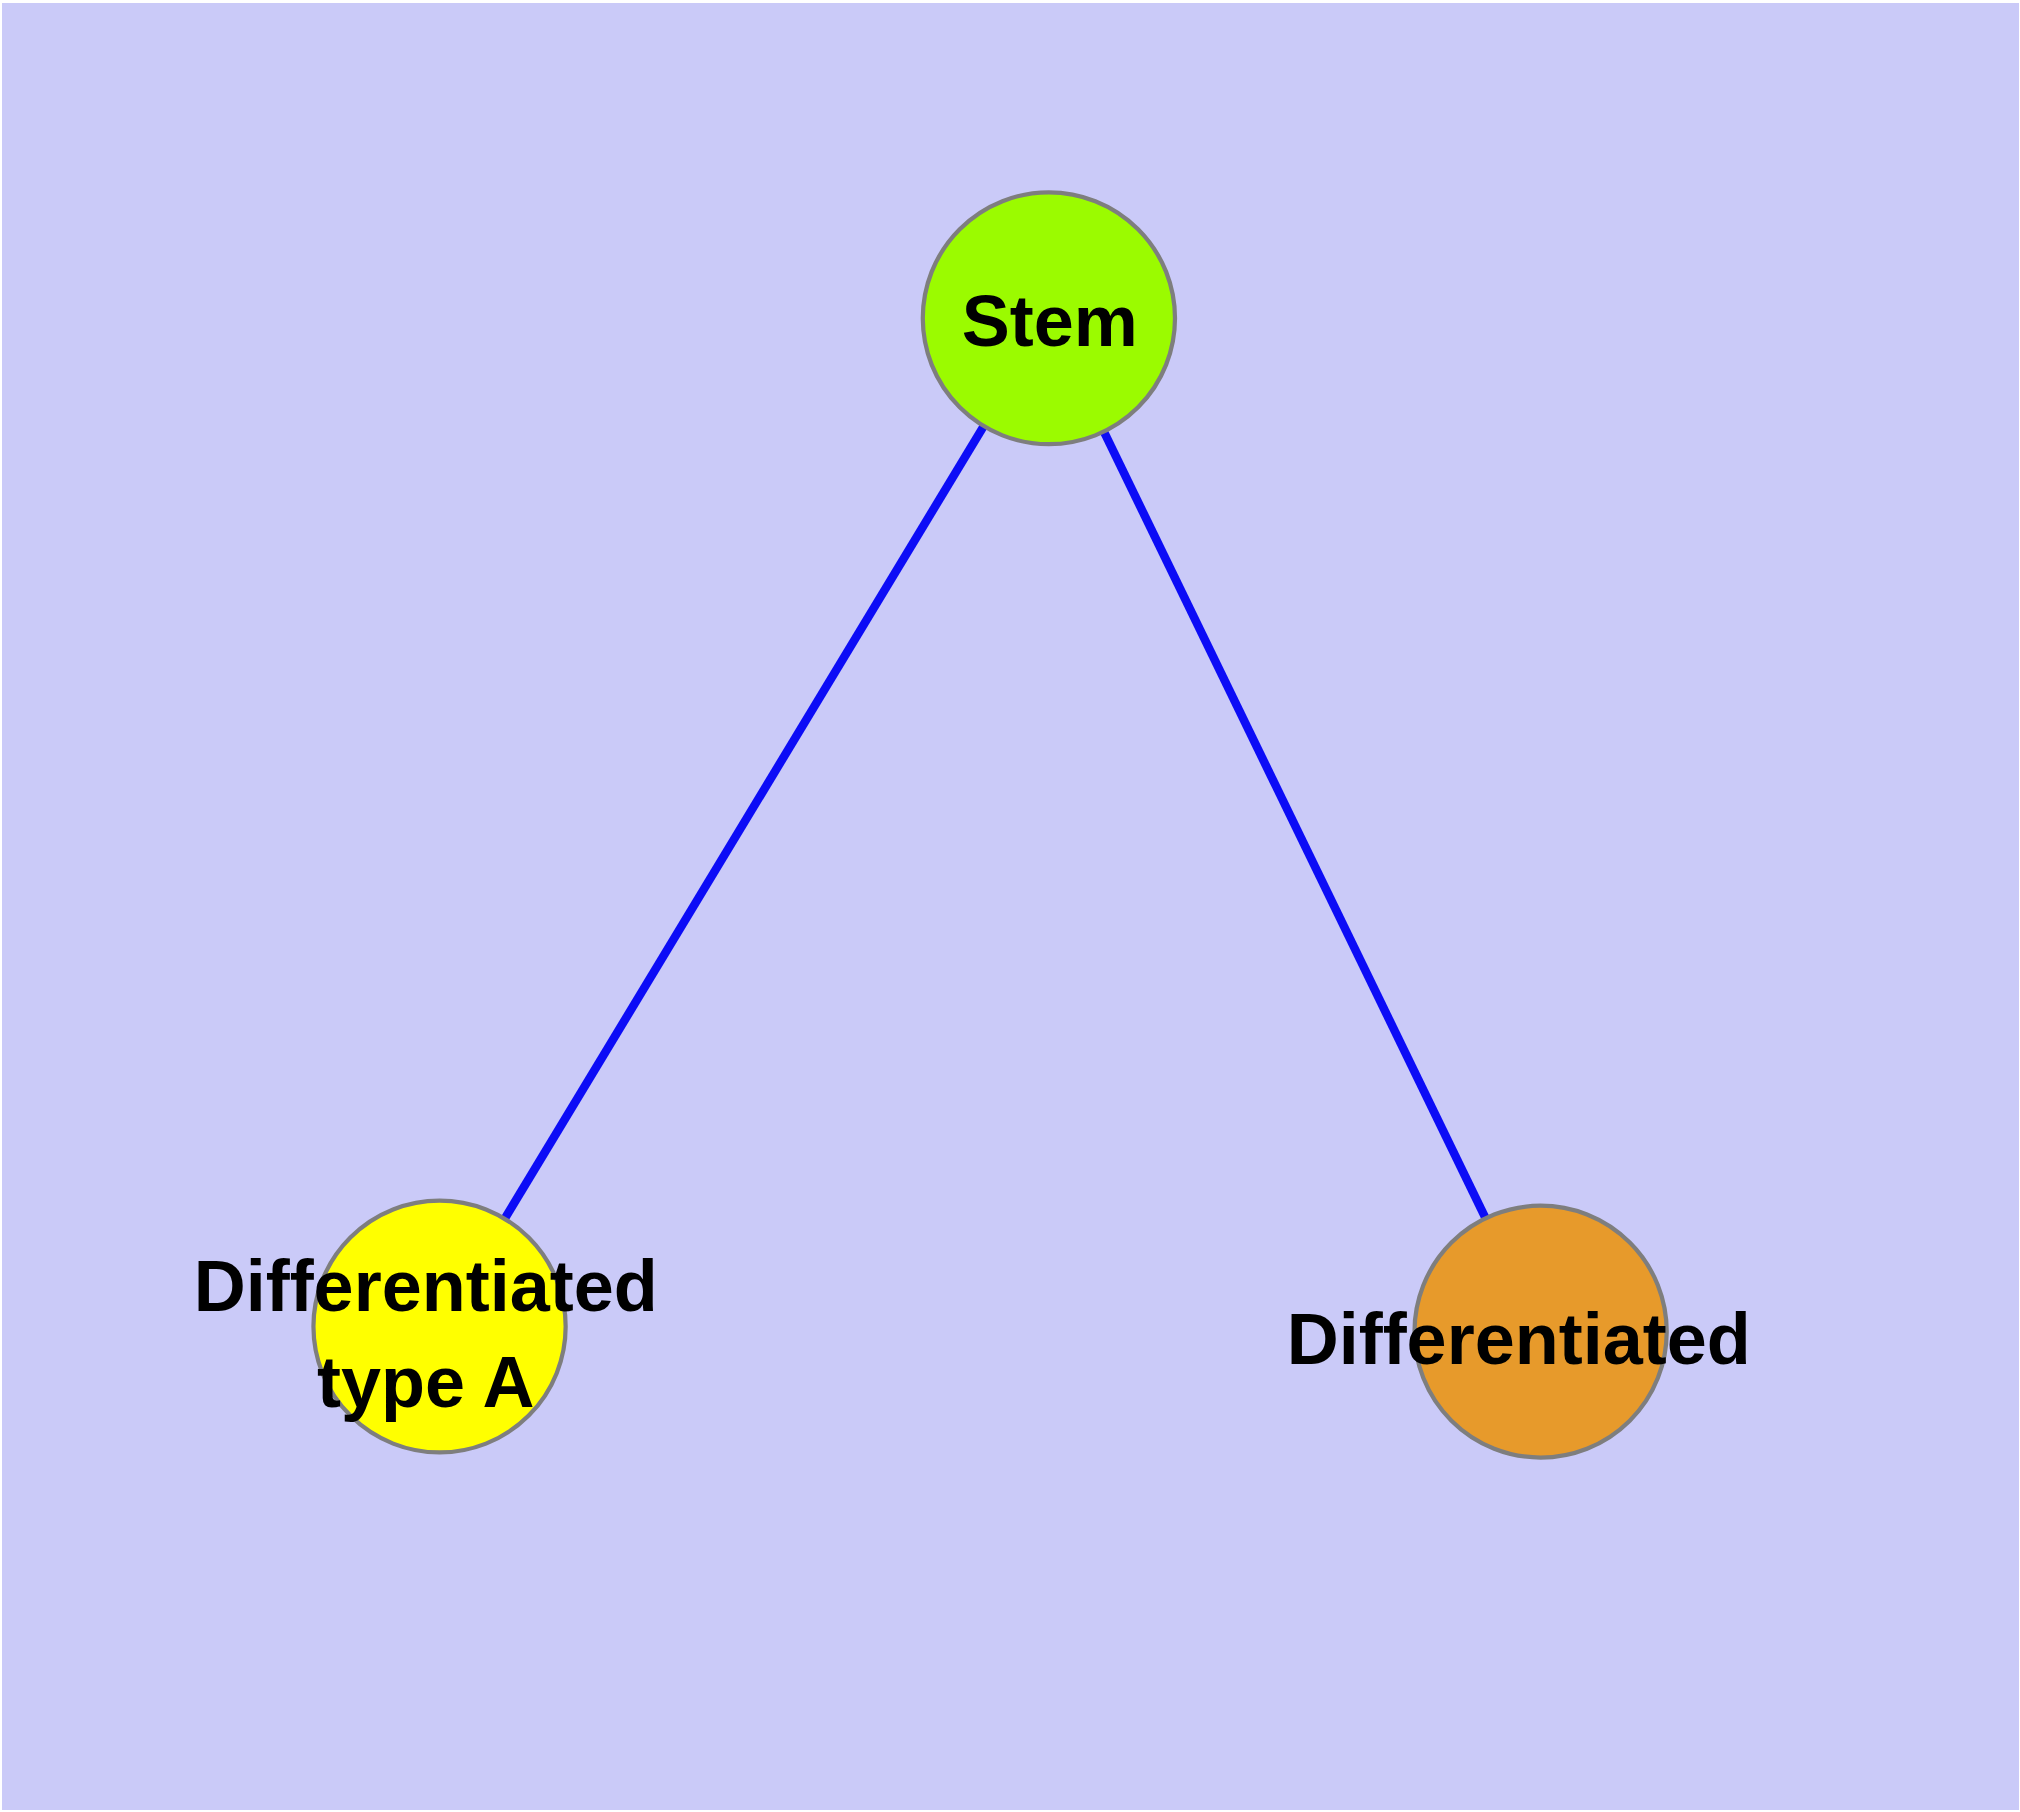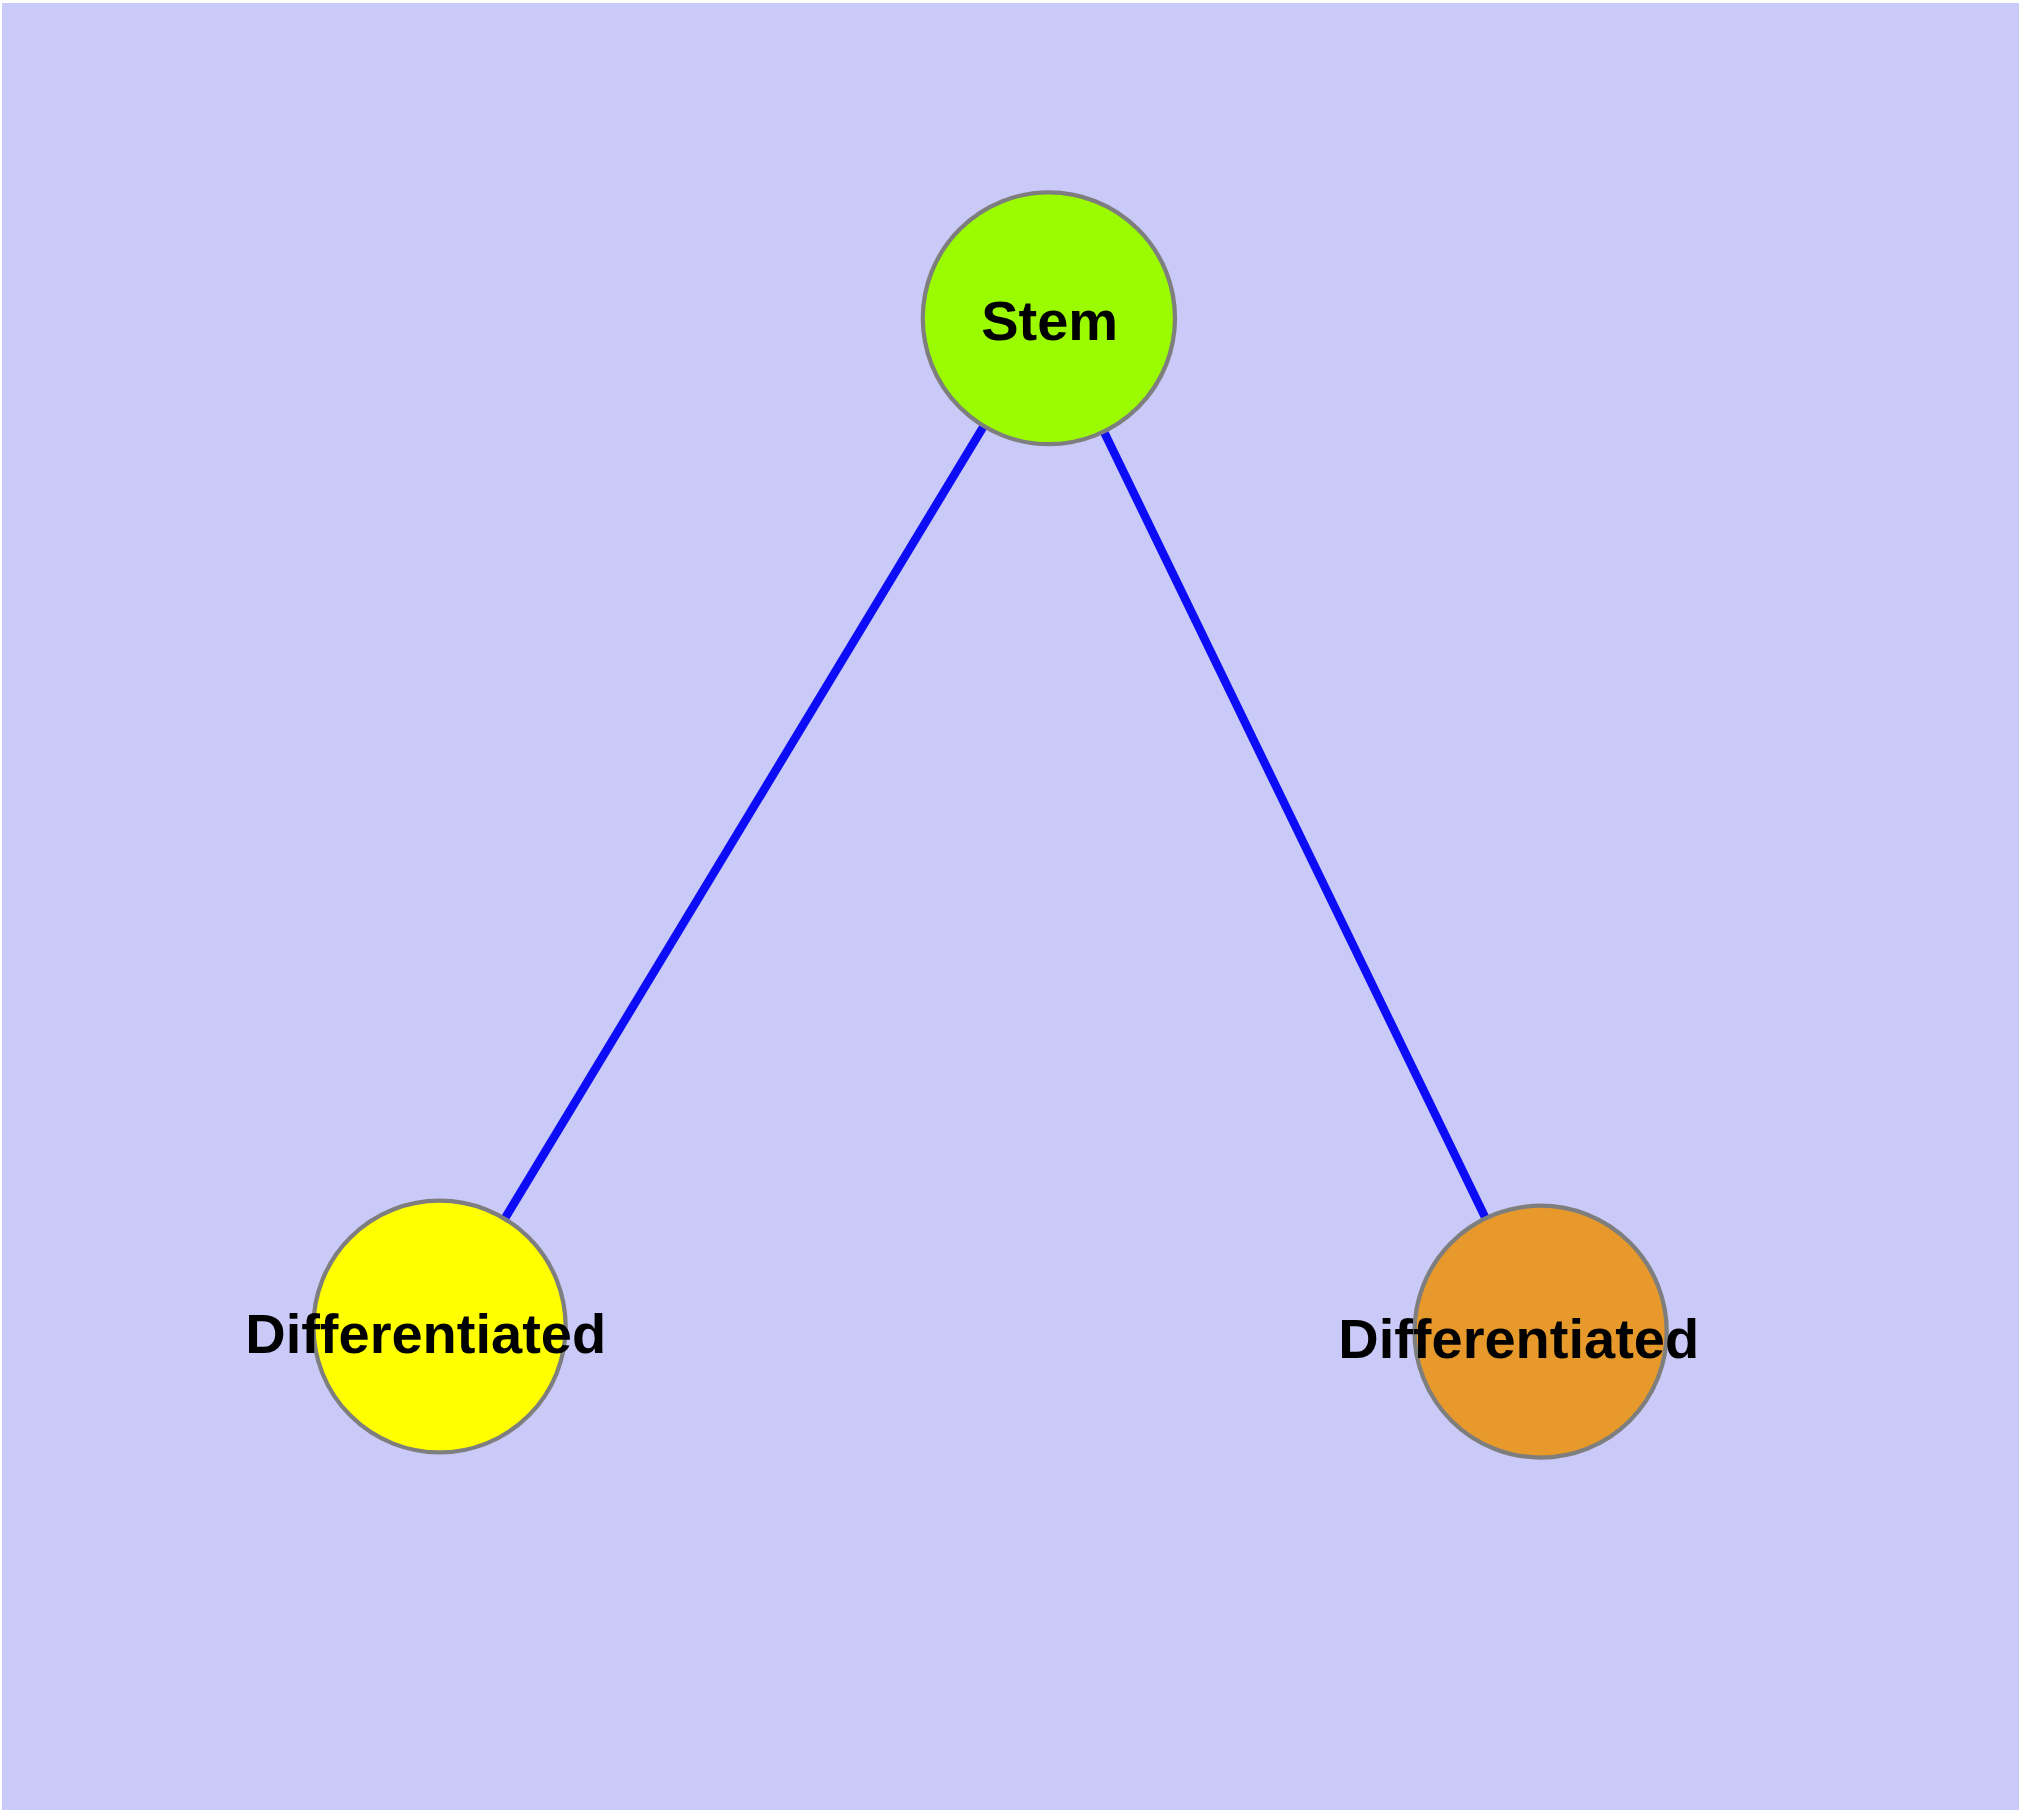--- a/index.html
+++ b/index.html
@@ -29,21 +29,21 @@
     left: 0;
     top: 0;
     width: 100%;
     height: 100%;
     display: block;
   }
   .node-label {
     position: absolute;
     transform: translate(-50%, -50%);
     font-weight: bold;
-    font-size: 56px;
+    font-size: 72px;
     line-height: 96px;
     color: #000000;
     text-align: center;
     white-space: nowrap;
     letter-spacing: 0;
   }
   .node-label .line {
     display: block;
   }
 </style>
@@ -62,20 +62,21 @@
       <circle cx="517" cy="1566" r="149" stroke="#7E7E7E" stroke-width="5" fill="#FFFF00"></circle>
       <circle cx="1818" cy="1572" r="149" stroke="#7E7E7E" stroke-width="5" fill="#E79A2B"></circle>
     </svg>
 
     <div class="node-label" style="left:1048px; top:318px;">
       <span class="line">Stem</span>
     </div>
 
     <div class="node-label" style="left:424px; top:1331px;">
       <span class="line">Differentiated</span>
+      <span class="line">type A</span>
     </div>
 
     <div class="node-label" style="left:1517px; top:1336px;">
       <span class="line">Differentiated</span>
     </div>
 
   </div>
 </div>
 
 

